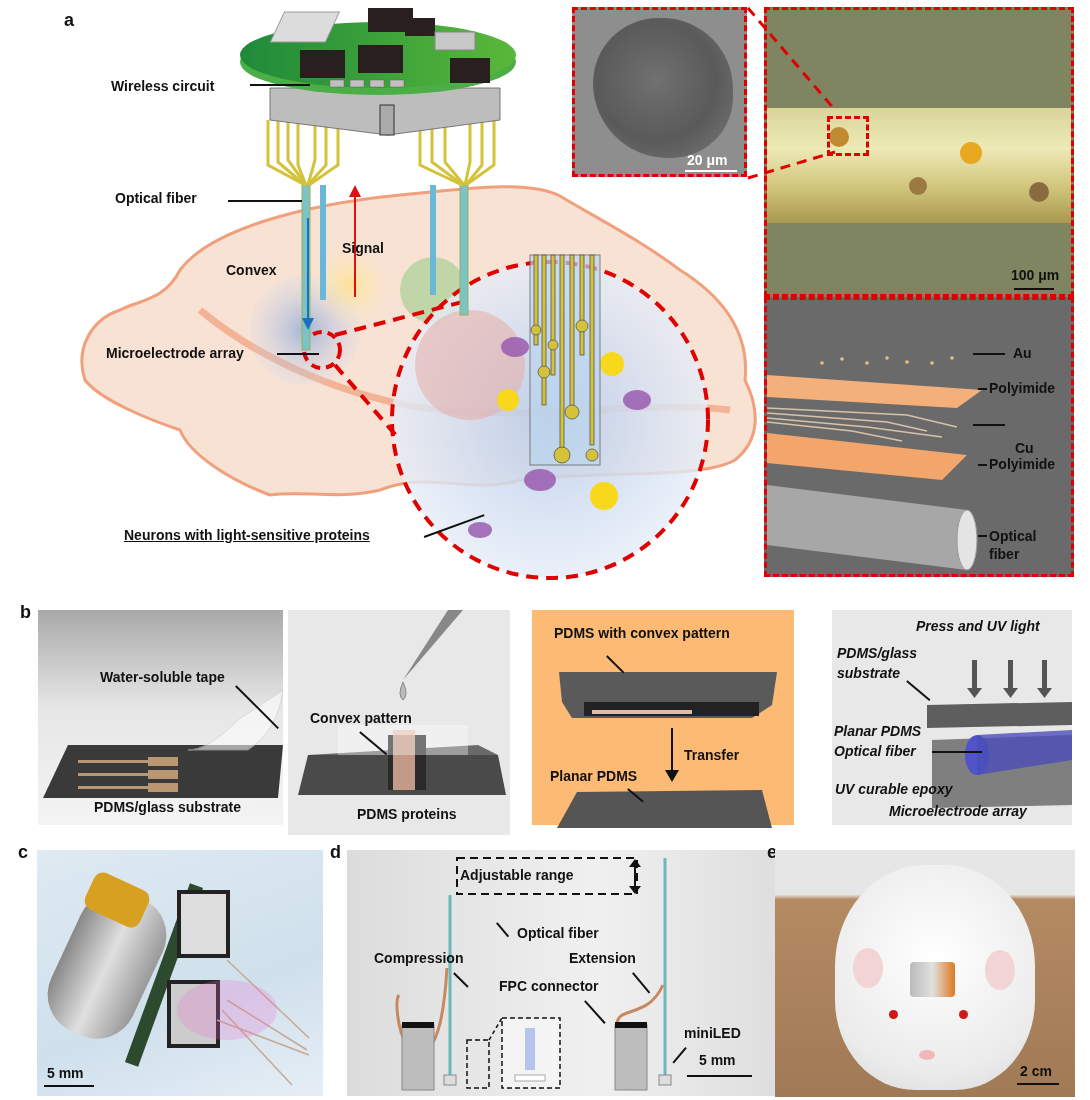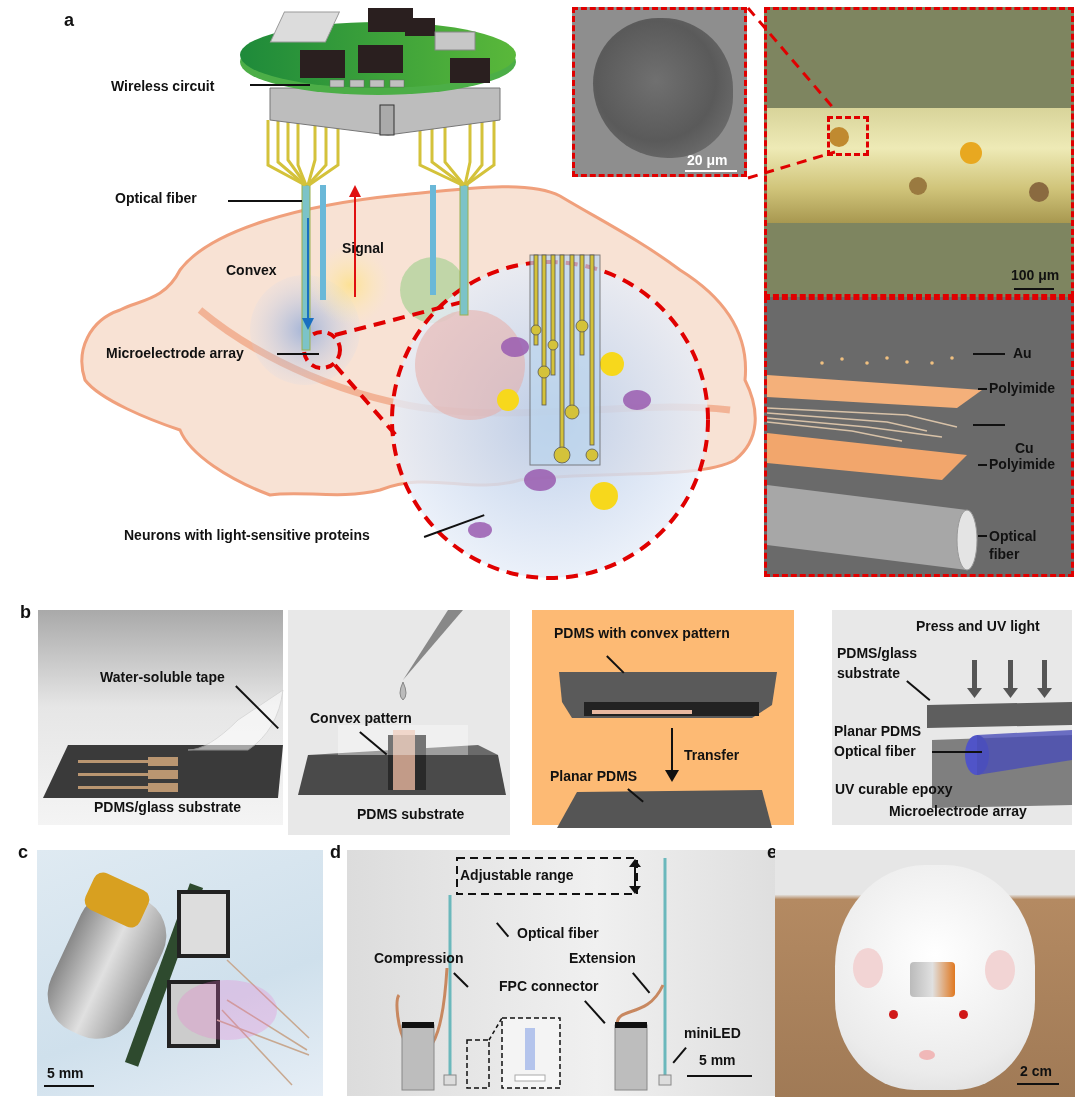--- a/index.html
+++ b/index.html
@@ -145,21 +145,21 @@
 
 <div class="lbl" style="left:115px; top:190px;">Optical fiber</div>
 <div class="line" style="left:228px; top:200px; width:74px;"></div>
 
 <div class="lbl" style="left:226px; top:262px;">Convex</div>
 <div class="lbl" style="left:342px; top:240px;">Signal</div>
 
 <div class="lbl" style="left:106px; top:345px;">Microelectrode array</div>
 <div class="line" style="left:277px; top:353px; width:42px;"></div>
 
-<div class="lbl" style="left:124px; top:527px;">Neurons with light-sensitive proteins</div>
+<div class="lbl" style="left:124px; top:527px;text-decoration:underline;">Neurons with light-sensitive proteins</div>
 <div class="line" style="left:424px; top:536px; width:64px; transform: rotate(-20deg);"></div>
 
 <div class="redbox" style="left:572px; top:7px; width:175px; height:170px; background:#8e8e8e;">
   <div class="abs" style="left:18px; top:8px; width:140px; height:140px; border-radius:48% 52% 45% 55%; background: radial-gradient(circle at 45% 45%, #707070 0%, #5a5a5a 55%, #7a7a7a 100%);"></div>
   <div class="lbl" style="left:112px; top:142px; color:#fff;">20 μm</div>
   <div class="scalebar white" style="left:110px; top:160px; width:52px;"></div>
 </div>
 
 <div class="redbox" style="left:764px; top:7px; width:310px; height:290px; background:#7e8560;">
   <div class="abs" style="left:0; top:98px; width:304px; height:115px; background: linear-gradient(180deg,#d8d49a 0%,#eeeab6 35%,#d0c47a 70%,#a89850 100%);"></div>
@@ -235,42 +235,42 @@
     <polygon points="160,0 175,0 115,70" fill="#888"></polygon>
     <path d="M115,72 Q109,85 115,90 Q121,85 115,72 Z" fill="#bbb" stroke="#888"></path>
     <polygon points="20,145 210,145 218,185 10,185" fill="#4a4a4a"></polygon>
     <polygon points="20,145 190,135 210,145" fill="#6a6a6a"></polygon>
     <rect x="100" y="125" width="38" height="55" fill="#2a2a2a"></rect>
     <rect x="105" y="120" width="22" height="60" fill="#e8b8a0" opacity="0.8"></rect>
     <rect x="50" y="115" width="130" height="30" fill="#ffffff" opacity="0.35"></rect>
   </svg>
   <div class="lbl" style="left:22px; top:100px;">Convex pattern</div>
   <div class="line" style="left:72px; top:121px; width:35px; transform: rotate(40deg);"></div>
-  <div class="lbl" style="left:69px; top:196px;">PDMS substrate</div>
+  <div class="lbl" style="left:69px; top:196px;">PDMS proteins</div>
 </div>
 
 <div class="abs" style="left:532px; top:610px; width:262px; height:215px; background:#fdba74;">
   <svg width="262" height="215" style="left:0; top:0;">
     <polygon points="27,62 245,62 240,95 220,108 40,108 30,92" fill="#5a5a5a"></polygon>
     <rect x="52" y="92" width="175" height="14" fill="#222"></rect>
     <rect x="60" y="100" width="100" height="4" fill="#e8b8a0"></rect>
     <g>
       <line x1="140" y1="118" x2="140" y2="165" stroke="#111" stroke-width="2"></line>
       <polygon points="133,160 147,160 140,172" fill="#111"></polygon>
     </g>
     <polygon points="45,182 230,180 240,218 25,218" fill="#555"></polygon>
   </svg>
   <div class="lbl" style="left:22px; top:15px;">PDMS with convex pattern</div>
   <div class="line" style="left:75px; top:45px; width:24px; transform: rotate(45deg);"></div>
   <div class="lbl" style="left:152px; top:137px;">Transfer</div>
   <div class="lbl" style="left:18px; top:158px;">Planar PDMS</div>
   <div class="line" style="left:96px; top:178px; width:20px; transform: rotate(40deg);"></div>
 </div>
 
-<div class="abs" style="left:832px; top:610px; width:240px; height:215px; background:#e8e8e8;">
+<div class="abs" style="left:832px; top:610px; width:240px; height:215px; background:#e8e8e8;font-style:italic;">
   <svg width="240" height="215" style="left:0; top:0;">
     <g fill="#555">
       <rect x="140" y="50" width="5" height="30"></rect>
         <polygon points="135,78 150,78 142.5,88"></polygon>
       <rect x="176" y="50" width="5" height="30"></rect>
         <polygon points="171,78 186,78 178.5,88"></polygon>
       <rect x="210" y="50" width="5" height="30"></rect>
         <polygon points="205,78 220,78 212.5,88"></polygon>
     </g>
     <polygon points="95,95 240,92 240,115 95,118" fill="#5e5e5e"></polygon>

